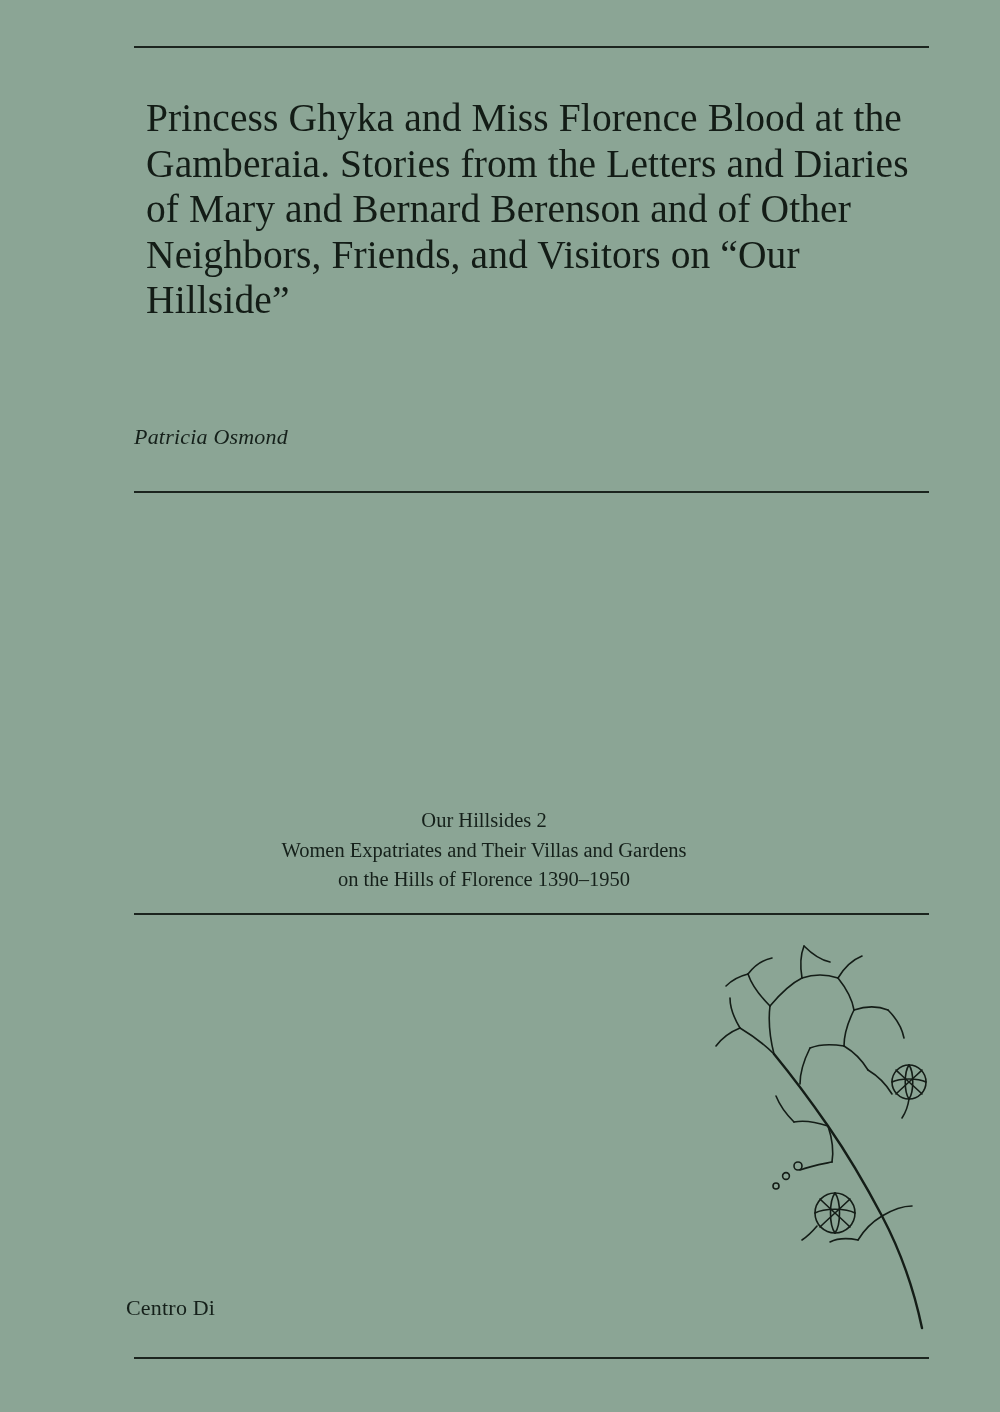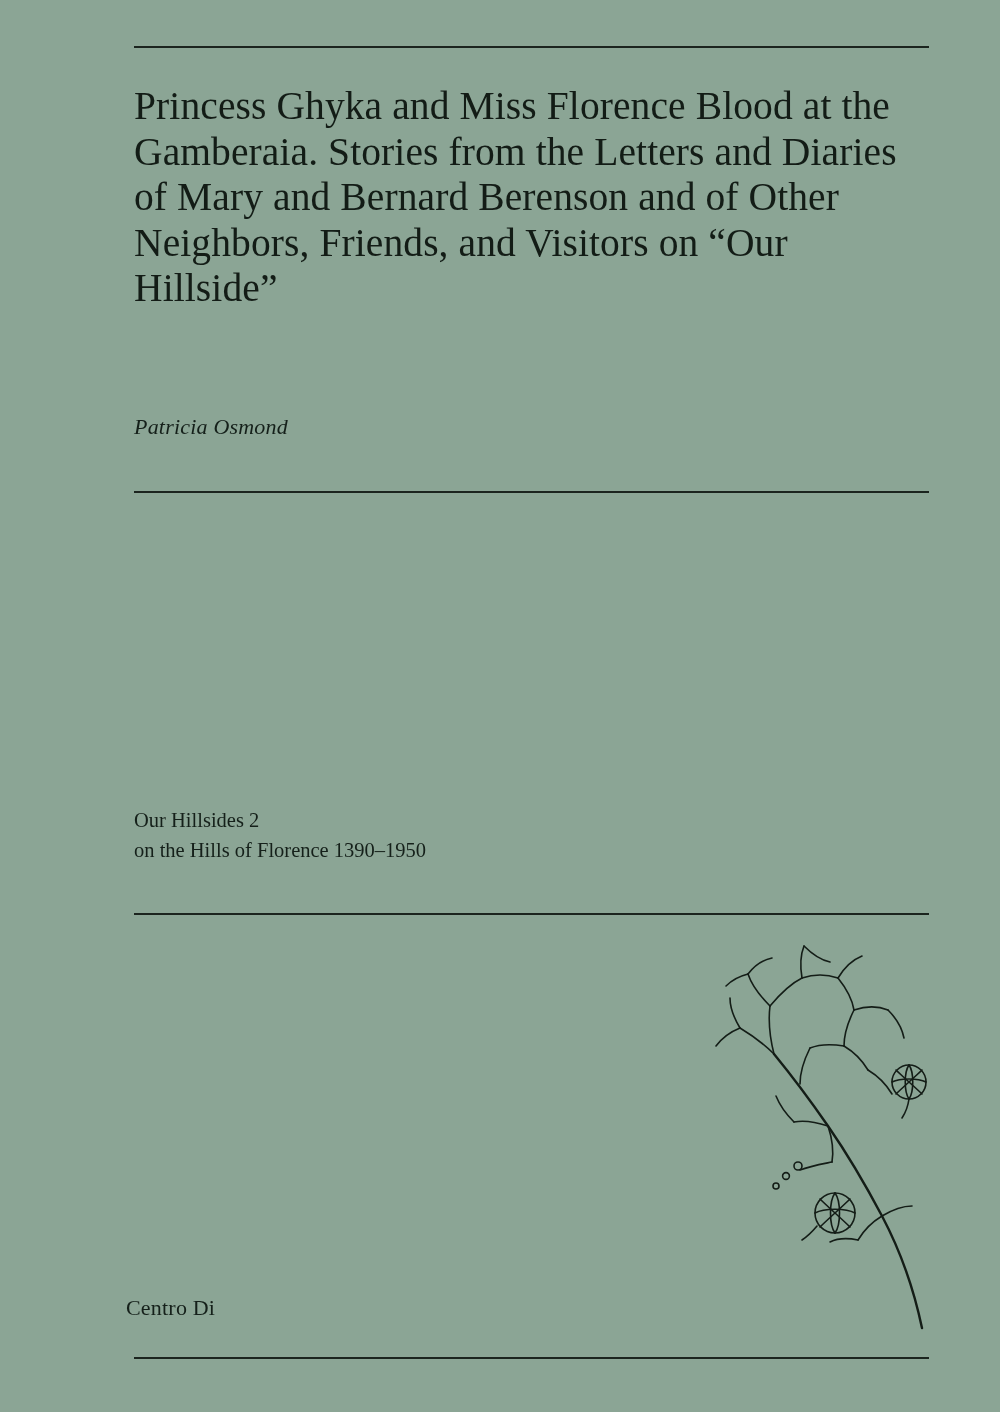--- a/index.html
+++ b/index.html
@@ -35,40 +35,41 @@
 
   .title {
     position: absolute;
     left: 134px;
     top: 84px;
     width: 790px;
     font-size: 39.5px;
     line-height: 45.5px;
     letter-spacing: 0.1px;
     font-weight: normal;
-    margin: 0;
+    margin: 12px;
     color: #131c16;
   }
 
   .author {
     position: absolute;
     left: 134px;
-    top: 414px;
+    top: 424px;
     font-size: 22px;
     font-style: italic;
     letter-spacing: 0.2px;
   }
 
   .series {
     position: absolute;
     left: 134px;
     top: 806px;
     width: 700px;
     font-size: 20.5px;
     line-height: 29.5px;
+    text-align: center;
   }
   .series div { white-space: nowrap; }
 
   .publisher {
     position: absolute;
     left: 126px;
     top: 1295px;
     font-size: 22px;
     letter-spacing: 0.2px;
   }
@@ -90,20 +91,21 @@
   <div class="rule" id="rule-top"></div>
 
   <h1 class="title">Princess Ghyka and Miss Florence Blood at the Gamberaia. Stories from the Letters and Diaries of Mary and Bernard Berenson and of Other Neighbors, Friends, and Visitors on “Our Hillside”</h1>
 
   <div class="author">Patricia Osmond</div>
 
   <div class="rule" id="rule-author"></div>
 
   <div class="series">
     <div>Our Hillsides 2</div>
+    <div>Women Expatriates and Their Villas and Gardens</div>
     <div>on the Hills of Florence 1390–1950</div>
   </div>
 
   <div class="rule" id="rule-series"></div>
 
   <div class="branch">
     <svg viewBox="0 0 260 410" xmlns="http://www.w3.org/2000/svg" fill="none" stroke="#141d17" stroke-width="1.6" stroke-linecap="round">
 
       <path d="M222 398 C214 360 200 320 182 286 C164 252 146 222 128 196 C110 170 92 146 74 124" stroke-width="2.4"></path>
 

